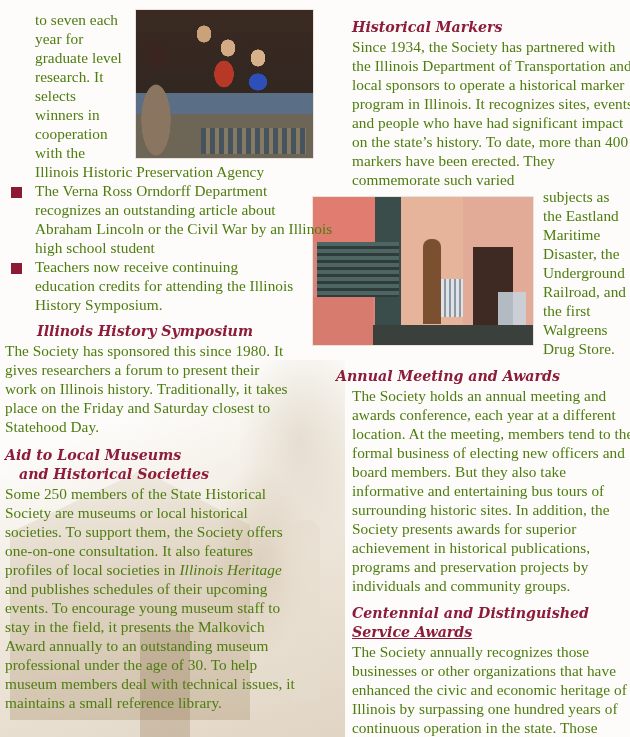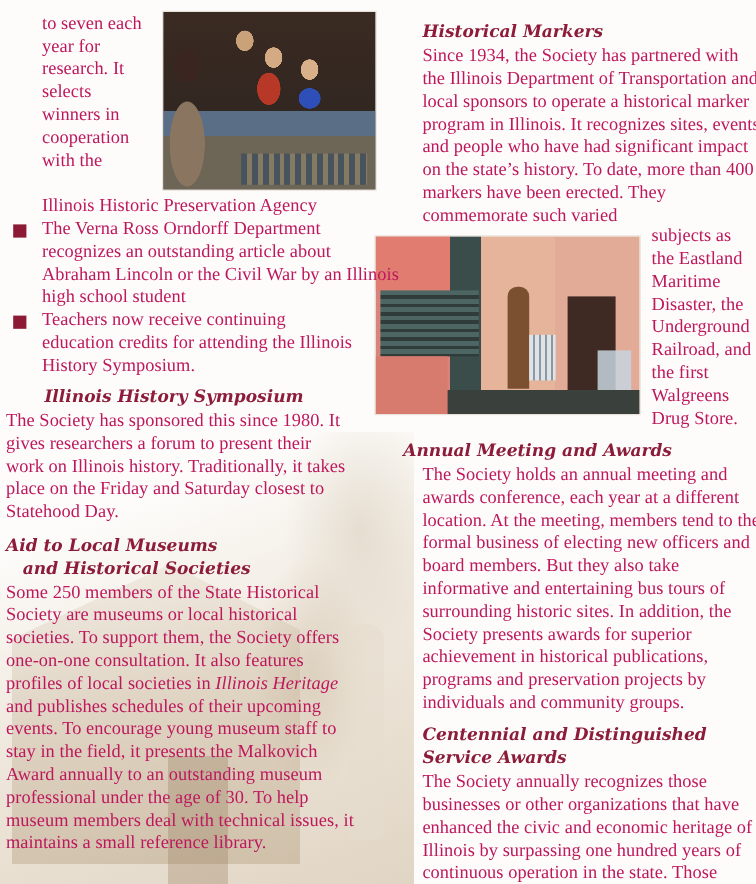--- a/index.html
+++ b/index.html
@@ -65,21 +65,21 @@
   .photo-room .bed { position: absolute; left: 0; top: 100px; width: 60px; height: 48px; background: #d77b6e; }
   .photo-room .clock { position: absolute; left: 110px; top: 42px; width: 18px; height: 85px; background: #7a5030; border-radius: 8px 8px 0 0; }
   .photo-room .cabinet { position: absolute; left: 160px; top: 50px; width: 40px; height: 80px; background: #3e2a22; }
   .photo-room .chair { position: absolute; left: 128px; top: 82px; width: 22px; height: 38px;
     background: repeating-linear-gradient(90deg, #dfe3e6 0 3px, #8c98a6 3px 5px); }
   .photo-room .chair2 { position: absolute; left: 185px; top: 95px; width: 28px; height: 45px; background: #c7d4de; opacity:.85; }
   .photo-room .rug { position: absolute; left: 60px; top: 128px; width: 160px; height: 20px; background: #3a403c; }
 
   .text {
     position: absolute; font-size: 15.3px; line-height: 19px;
-    color: #be185d; margin: 0; letter-spacing: 0.05px;
+    color: #4d7c0f; margin: 0; letter-spacing: 0.05px;
   }
   .text i { font-style: italic; }
   .heading {
     position: absolute; margin: 0;
     font-family: "DejaVu Serif", "Liberation Serif", serif;
     font-style: italic; font-weight: bold;
     font-size: 14.2px; line-height: 19px;
     color: #8c1c3a;
   }
   .bullet-mark {
@@ -107,20 +107,21 @@
   <div class="chair"></div>
   <div class="chair2"></div>
   <div class="rug"></div>
 </div>
 
 <div>
 
   <div class="text" style="left:35px; top:10px; width:100px;">
     <div>to seven each</div>
     <div>year for</div>
+    <div>graduate level</div>
     <div>research. It</div>
     <div>selects</div>
     <div>winners in</div>
     <div>cooperation</div>
     <div>with the</div>
   </div>
   <div class="text" style="left:35px; top:162px; width:290px;">Illinois Historic Preservation Agency</div>
 
   <span class="bullet-mark" style="left:11px; top:187px;"></span>
   <p class="text" style="left:35px; top:181px; width:298px;">The Verna Ross Orndorff Department recognizes an outstanding article about Abraham Lincoln or the Civil War by an Illinois high school student</p>
@@ -149,15 +150,15 @@
     <div>Railroad, and</div>
     <div>the first</div>
     <div>Walgreens</div>
     <div>Drug Store.</div>
   </div>
 
   <h3 class="heading" style="left:336px; top:367px;">Annual Meeting and Awards</h3>
   <p class="text" style="left:352px; top:386px; width:282px;">The Society holds an annual meeting and awards conference, each year at a different location. At the meeting, members tend to the formal business of electing new officers and board members. But they also take informative and entertaining bus tours of surrounding historic sites. In addition, the Society presents awards for superior achievement in historical publications, programs and preservation projects by individuals and community groups.</p>
 
   <h3 class="heading" style="left:352px; top:604px;">Centennial and Distinguished</h3>
-  <h3 class="heading" style="left:352px; top:623px;">Service Awards</h3>
+  <h3 class="heading" style="left:352px; top:623px;text-decoration:underline;">Service Awards</h3>
   <p class="text" style="left:352px; top:642px; width:282px;">The Society annually recognizes those businesses or other organizations that have enhanced the civic and economic heritage of Illinois by surpassing one hundred years of continuous operation in the state. Those</p>
 </div>
 
 </body></html>

